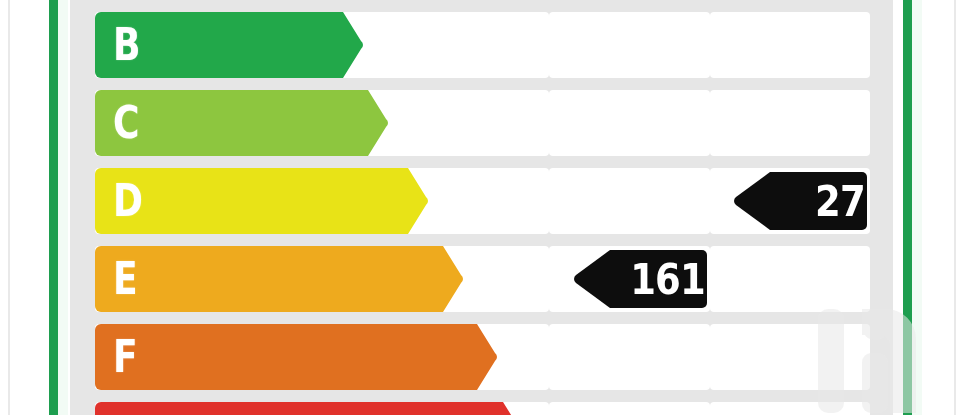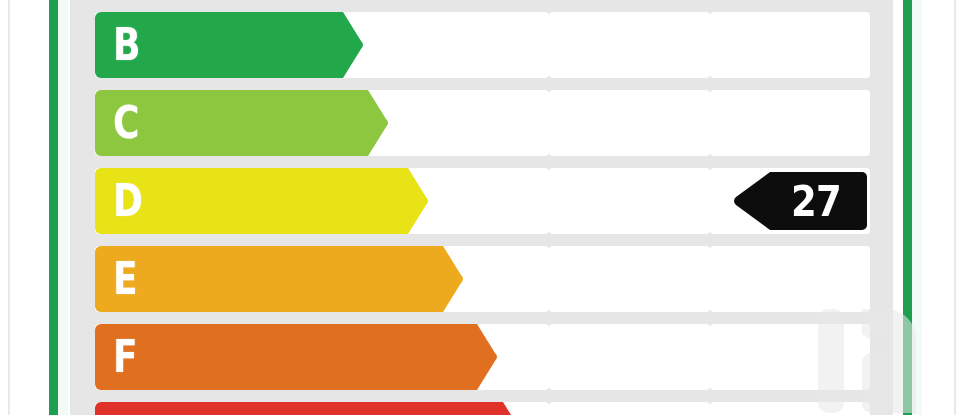--- a/index.html
+++ b/index.html
@@ -74,21 +74,21 @@
     letter-spacing:-1px;
     transform:scaleX(.82);
     transform-origin:left center;
     text-shadow:0 0 2px rgba(255,255,255,.35);
   }
 
   
   .badge{
     position:absolute;top:4px;height:58px;
     display:flex;align-items:center;justify-content:flex-end;
-    padding-right:26px;
+    padding-right:2px;
     box-sizing:border-box;
   }
   .badge .bg{
     position:absolute;inset:0;
   }
   .badge .bg svg{display:block;width:100%;height:100%;}
   .badge .num{
     position:relative;
     color:#ffffff;
     font-family:"DejaVu Sans", sans-serif;
@@ -176,20 +176,28 @@
         <div class="cell" style="left: 479px; width: 161px;"></div>
         <div class="cell" style="left: 640px; width: 160px;"></div>
         <div class="bar" style="width: 338px; background: rgb(238, 170, 30);">
           <span class="letter">E</span>
           <span class="tip">
             <svg width="30" height="66" viewBox="0 0 30 66" xmlns="http://www.w3.org/2000/svg">
               <path d="M0 0 H10 L28 29 a5 5 0 0 1 0 8 L10 66 H0 Z" fill="#eeaa1e"></path>
             </svg>
           </span>
         </div>
+        <div class="badge" style="left: 504px; width: 133px;">
+          <span class="bg">
+            <svg viewBox="0 0 133 58" preserveAspectRatio="none" xmlns="http://www.w3.org/2000/svg">
+              <path d="M128 0 H36 L2 25 a5 5 0 0 0 0 8 L36 58 H128 a5 5 0 0 0 5 -5 V5 a5 5 0 0 0 -5 -5 Z" fill="#0d0d0d"></path>
+            </svg>
+          </span>
+          <span class="num">161</span>
+        </div>
       </div>
       <div class="row" style="top: 324px;">
         <div class="cell" style="left: 25px; width: 454px;"></div>
         <div class="cell" style="left: 479px; width: 161px;"></div>
         <div class="cell" style="left: 640px; width: 160px;"></div>
         <div class="bar" style="width: 372px; background: rgb(224, 112, 32);">
           <span class="letter">F</span>
           <span class="tip">
             <svg width="30" height="66" viewBox="0 0 30 66" xmlns="http://www.w3.org/2000/svg">
               <path d="M0 0 H10 L28 29 a5 5 0 0 1 0 8 L10 66 H0 Z" fill="#e07020"></path>

